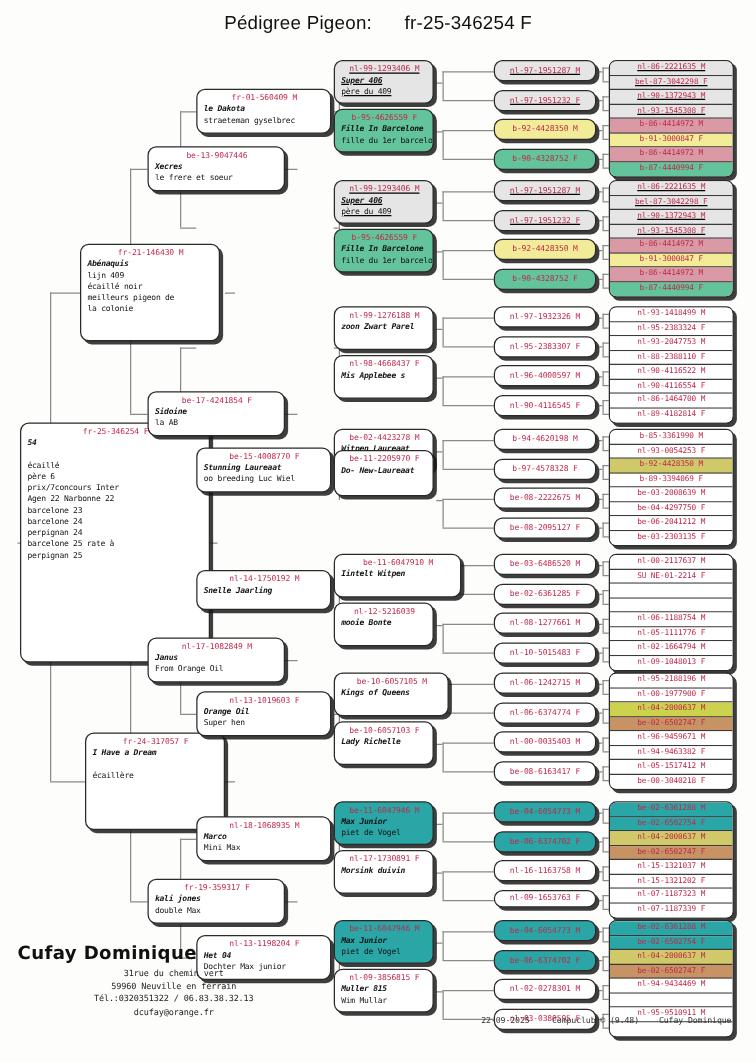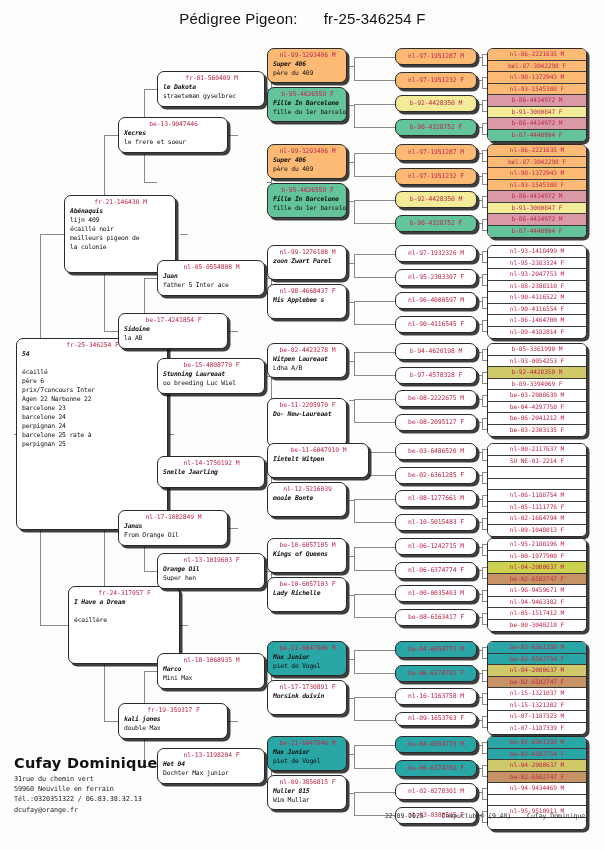--- a/index.html
+++ b/index.html
@@ -54,21 +54,21 @@
   .sub{
     display:block;
     color:#111;
     font-size:6.4px;
     line-height:9px;
     white-space:nowrap;
     letter-spacing:-0.2px;
   }
 
   
-  .c-cyan  {background:#fdba74;}
+  .c-cyan  {background:#e5e5e5;text-decoration:underline;}
   .c-green {background:#63c39a;}
   .c-teal  {background:#2aa6a6;}
   .c-yellow{background:#f2eb98;}
   .c-pink  {background:#d99aa6;}
   .c-olive {background:#ccd14e;}
   .c-tan   {background:#c79364;}
   .c-olive2{background:#cfc96a;}
   .c-white {background:#ffffff;}
   .stack{
     position:absolute;
@@ -93,21 +93,21 @@
   .lnh{height:1px;}
   .lnv{width:1px;}
 
   
   #breeder{position:absolute;left:14px;top:755px;width:250px;}
   #breeder .bname{
     font-family:"DejaVu Sans","Liberation Sans",sans-serif;
     font-weight:bold;font-size:14.5px;color:#111;letter-spacing:.3px;
     margin-bottom:3px;
   }
-  #breeder .bl{font-size:6.8px;line-height:10.2px;color:#222;display:block;letter-spacing:-0.1px;}
+  #breeder .bl{font-size:6.8px;line-height:10.2px;color:#222;display:block;letter-spacing:-0.1px;text-align:center;}
 
   
   #footer{
     position:absolute;left:385px;top:812px;width:220px;
     font-size:6.6px;color:#333;white-space:nowrap;letter-spacing:-0.1px;
   }
   #footer span{display:inline-block;}
   #footer .f2{margin-left:14px;}
   #footer .f3{margin-left:12px;}
 </style>
@@ -438,25 +438,20 @@
     <span class="rid">fr-19-359317 F</span>
     <span class="nm">kali jones</span>
     <span class="sub">double Max</span>
   </div>
 
   <div class="card" style="left:157px;top:71px;width:108px;height:36px;">
     <span class="rid">fr-01-560409 M</span>
     <span class="nm">le Dakota</span>
     <span class="sub">straeteman gyselbrec</span>
   </div>
-  <div class="card" style="left:157px;top:260px;width:108px;height:36px;">
-    <span class="rid">nl-05-0554808 M</span>
-    <span class="nm">Juan</span>
-    <span class="sub">father 5 Inter ace</span>
-  </div>
   <div class="card" style="left:157px;top:358px;width:108px;height:36px;">
     <span class="rid">be-15-4008770 F</span>
     <span class="nm">Stunning Laureaat</span>
     <span class="sub">oo breeding Luc Wiel</span>
   </div>
   <div class="card" style="left:157px;top:456px;width:108px;height:32px;">
     <span class="rid">nl-14-1750192 M</span>
     <span class="nm">Snelle Jaarling</span>
   </div>
   <div class="card" style="left:157px;top:553px;width:108px;height:36px;">
@@ -616,21 +611,21 @@
         </div>
         <div class="row c-white">
           <span class="rid">nl-89-4182814 F</span>
         </div>
       </div>
       <div class="card c-white" style="left: 267px; top: 343px; width: 80px; height: 35px;">
         <span class="rid">be-02-4423278 M</span>
         <span class="nm">Witpen Laureaat</span>
         <span class="sub">Ldha A/B</span>
       </div>
-      <div class="card c-white" style="left: 267px; top: 398px; width: 80px; height: 49px;">
+      <div class="card c-white" style="left: 267px; top: 360px; width: 80px; height: 37px;">
         <span class="rid">be-11-2205970 F</span>
         <span class="nm">Do- New-Laureaat</span>
       </div>
       <div class="card c-white" style="left: 395px; top: 343px; width: 82px; height: 17px; display: flex; align-items: center; justify-content: center; padding: 0px;">
         <span class="rid">b-94-4620198 M</span>
       </div>
       <div class="card c-white" style="left: 395px; top: 366.5px; width: 82px; height: 17px; display: flex; align-items: center; justify-content: center; padding: 0px;">
         <span class="rid">b-97-4578328 F</span>
       </div>
       <div class="card c-white" style="left: 395px; top: 390px; width: 82px; height: 17px; display: flex; align-items: center; justify-content: center; padding: 0px;">
@@ -704,21 +699,21 @@
         <div class="row c-white">
           <span class="rid">nl-05-1111776 F</span>
         </div>
         <div class="row c-white">
           <span class="rid">nl-02-1664794 M</span>
         </div>
         <div class="row c-white">
           <span class="rid">nl-09-1048013 F</span>
         </div>
       </div>
-      <div class="card c-white" style="left: 267px; top: 538px; width: 80px; height: 35px;">
+      <div class="card c-white" style="left: 267px; top: 538px; width: 92px; height: 35px;">
         <span class="rid">be-10-6057105 M</span>
         <span class="nm">Kings of Queens</span>
       </div>
       <div class="card c-white" style="left: 267px; top: 577px; width: 80px; height: 35px;">
         <span class="rid">be-10-6057103 F</span>
         <span class="nm">Lady Richelle</span>
       </div>
       <div class="card c-white" style="left: 395px; top: 538px; width: 82px; height: 17px; display: flex; align-items: center; justify-content: center; padding: 0px;">
         <span class="rid">nl-06-1242715 M</span>
       </div>

